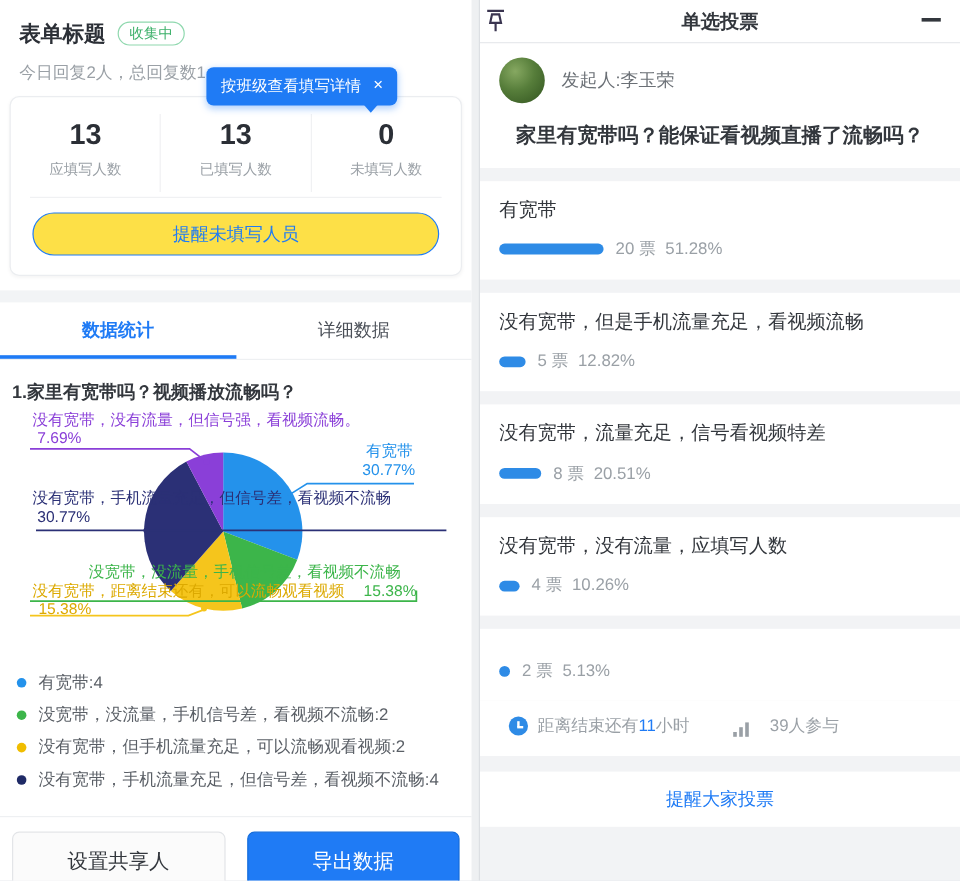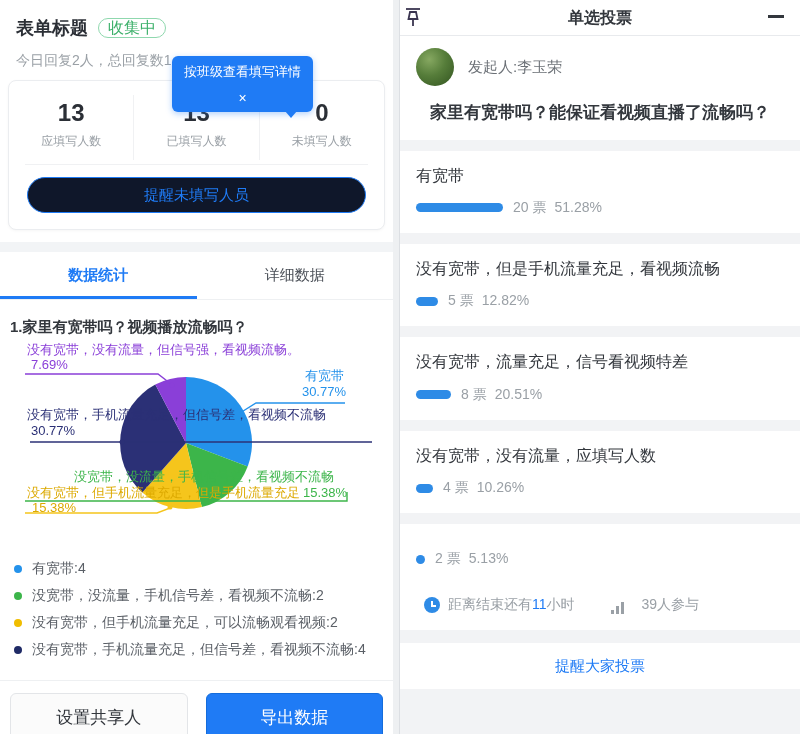--- a/index.html
+++ b/index.html
@@ -4,39 +4,39 @@
 <style>
   * { margin:0; padding:0; box-sizing:border-box; }
   body { font-family:"Liberation Sans","DejaVu Sans",sans-serif; background:#e9ebee; }
   .app { width:800px; height:734px; display:flex; overflow:hidden; background:#e9ebee; }
 
   
   .left-panel { width:393px; flex-shrink:0; background:#fff; position:relative; }
   .lp-header { padding:16px 16px 0 16px; position:relative; }
   .lp-title-row { display:flex; align-items:center; gap:10px; }
   .lp-title { font-size:18px; font-weight:bold; color:#2b2f36; }
-  .badge { font-size:16px; color:#3cb06a; border:1px solid #8fd8ae; border-radius:10px; padding:1px 9px; line-height:16px;text-align:right; }
+  .badge { font-size:12px; color:#3cb06a; border:1px solid #8fd8ae; border-radius:10px; padding:1px 9px; line-height:16px;text-align:right; }
   .lp-summary { margin-top:12px; font-size:14px; color:#9aa0a6; }
   .tooltip { position:absolute; left:172px; top:56px; background:#1f7bf5; color:#fff; font-size:13px;
-             padding:7px 12px; border-radius:6px; display:flex; align-items:center; gap:10px; z-index:5;
-             box-shadow:0 2px 6px rgba(31,123,245,.35);flex-direction:column; }
+             padding:7px 12px; border-radius:6px; display:flex; align-items:flex-start; gap:10px; z-index:5;
+             box-shadow:0 2px 6px rgba(31,123,245,.35); }
   .tooltip-caret { position:absolute; bottom:-6px; right:16px; width:0; height:0;
              border-left:6px solid transparent; border-right:6px solid transparent; border-top:7px solid #1f7bf5; }
   .tooltip-close { font-size:14px; cursor:pointer; line-height:1; }
 
   .stats-card { margin:10px 8px 12px 8px; border:1px solid #ebedf0; border-radius:8px; background:#fff;
                 box-shadow:0 1px 3px rgba(0,0,0,.04); padding-top:14px; }
   .stats-row { display:flex; }
   .stat { flex:1; text-align:center; padding:4px 0 10px; }
   .stat + .stat { border-left:1px solid #f0f1f3; }
   .stat-value { font-size:24px; font-weight:bold; color:#2b2f36; }
   .stat-label { font-size:12px; color:#9aa0a6; margin-top:6px; }
   .stats-divider { height:1px; background:#f0f1f3; margin:4px 16px 0; }
   .remind-btn { display:block; margin:12px 18px 16px; width:calc(100% - 36px); height:36px;
-                border:1px solid #1f7bf5; border-radius:18px; background:#0f172a; color:#1f7bf5;
+                border:1px solid #1f7bf5; border-radius:18px; background:#fde047; color:#1f7bf5;
                 font-size:15px; cursor:pointer; font-family:inherit; }
 
   .gray-strip { height:10px; background:#f2f4f6; }
 
   .tabs { display:flex; border-bottom:1px solid #eef0f2; }
   .tab { flex:1; text-align:center; padding:14px 0 11px; font-size:15px; color:#4a4f57; cursor:pointer;
          border-bottom:3px solid transparent; }
   .tab.active { color:#1f7bf5; font-weight:bold; border-bottom-color:#1f7bf5; }
 
   .lp-question { padding:18px 10px 4px; font-size:15px; font-weight:bold; color:#33373d; }
@@ -164,21 +164,21 @@
         <circle cx="170" cy="166" r="2.5" fill="#f5c51c"></circle>
       </svg>
       <div class="pie-label pl-purple" style="left:27px; top:1px;">没有宽带，没有流量，但信号强，看视频流畅。</div>
       <div class="pie-label pl-purple" style="left:31px; top:16px;">7.69%</div>
       <div class="pie-label pl-blue" style="right:49px; top:27px;">有宽带</div>
       <div class="pie-label pl-blue" style="right:47px; top:43px;">30.77%</div>
       <div class="pie-label pl-navy" style="left:27px; top:66px;">没有宽带，手机流量充足，但信号差，看视频不流畅</div>
       <div class="pie-label pl-navy" style="left:31px; top:82px;">30.77%</div>
       <div class="pie-label pl-green" style="left:74px; top:128px;">没宽带，没流量，手机信号差，看视频不流畅</div>
       <div class="pie-label pl-green" style="left:303px; top:144px;">15.38%</div>
-      <div class="pie-label pl-yellow" style="left:27px; top:144px;">没有宽带，但手机流量充足，但是手机流量充足</div>
+      <div class="pie-label pl-yellow" style="left:27px; top:144px;">没有宽带，距离结束还有，可以流畅观看视频</div>
       <div class="pie-label pl-yellow" style="left:32px; top:159px;">15.38%</div>
     </div>
 
     <div class="legend">
       <div class="legend-item">
         <span class="legend-dot" style="background: rgb(36, 146, 235);"></span>
         <span>有宽带:4</span>
       </div>
       <div class="legend-item">
         <span class="legend-dot" style="background: rgb(60, 181, 74);"></span>

